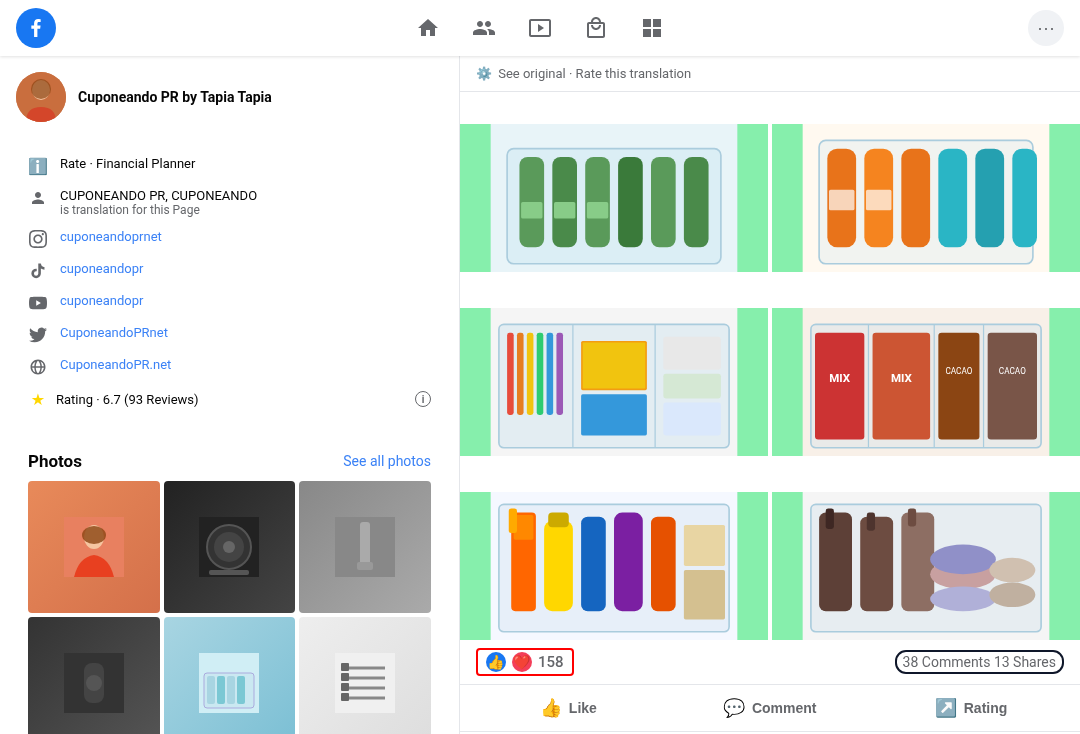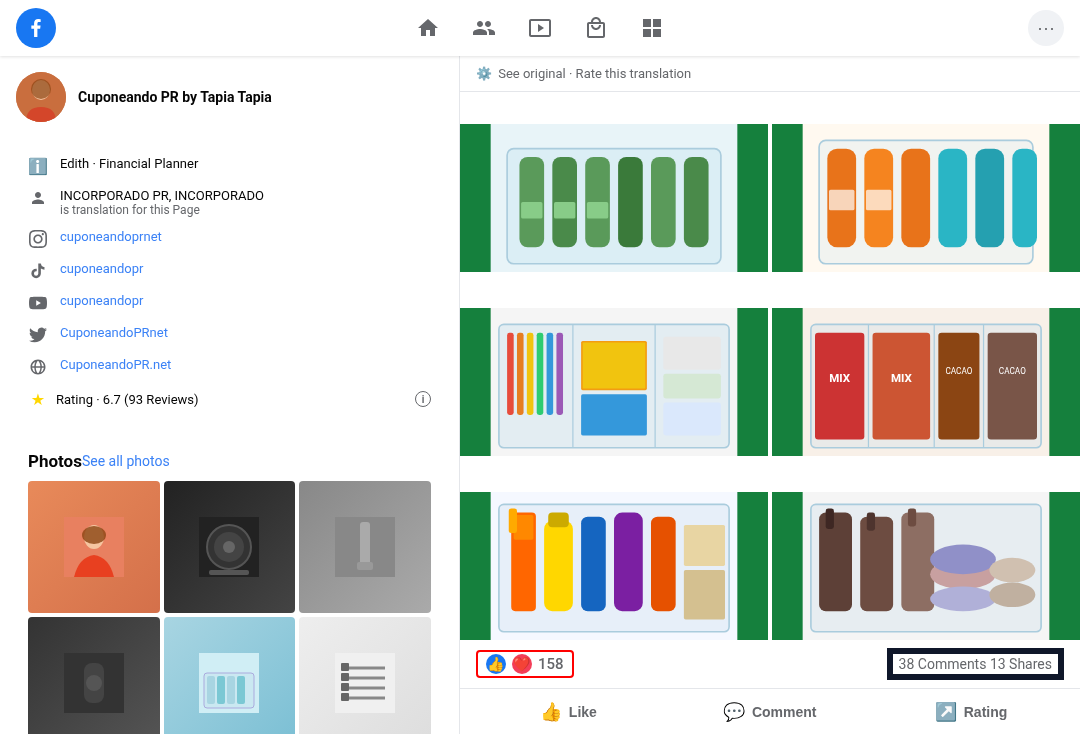--- a/index.html
+++ b/index.html
@@ -146,21 +146,21 @@
     }
 
     
     .photos-section {
       background: #fff;
       border-radius: 8px;
       padding: 12px;
     }
     .photos-header {
       display: flex;
-      justify-content: flex-start;
+      justify-content: space-between;
       align-items: center;
       margin-bottom: 10px;
     }
     .photos-title {
       font-size: 17px;
       font-weight: 700;
     }
     .photos-grid {
       display: grid;
       grid-template-columns: repeat(3, 1fr);
@@ -211,21 +211,21 @@
     
     .post-images {
       display: grid;
       grid-template-columns: 1fr 1fr;
       grid-template-rows: repeat(3, 180px);
       gap: 4px;
       padding: 0;
       background: #fff;
     }
     .post-image-cell {
-      background: #15803d;
+      background: #86efac;
       display: flex;
       align-items: flex-start;
       justify-content: center;
       overflow: hidden;
       margin-top: 32px;
     }
 
     
     .reaction-bar {
       display: flex;
@@ -251,22 +251,22 @@
       font-weight: 500;
     }
     .reactions-right {
       display: flex;
       align-items: center;
       gap: 4px;
       font-size: 14px;
       color: #65676b;
     }
     .highlighted-box {
-      border: 6px solid #0f172a;
-      border-radius: 0;
+      border: 2px solid #0f172a;
+      border-radius: 11px;
       padding: 2px 6px;
     }
     .reaction-left-box {
       border: 2px solid #ff0000;
       border-radius: 4px;
       padding: 2px 8px;
       display: flex;
       align-items: center;
       gap: 6px;
     }
@@ -413,30 +413,30 @@
         </div>
       </div>
       <div>
         <strong>Cuponeando PR by Tapia Tapia</strong>
       </div>
     </div>
 
     <div class="info-card">
       <div class="info-row">
         <div class="info-icon">ℹ️</div>
-        <div class="info-text">Edith · Financial Planner</div>
+        <div class="info-text">Rate · Financial Planner</div>
       </div>
       <div class="info-row">
         <div class="info-icon">
           <svg width="18" height="18" viewBox="0 0 24 24" fill="#65676b">
             <path d="M12 12c2.21 0 4-1.79 4-4s-1.79-4-4-4-4 1.79-4 4 1.79 4 4 4zm0 2c-2.67 0-8 1.34-8 4v2h16v-2c0-2.66-5.33-4-8-4z"></path>
           </svg>
         </div>
         <div class="info-text">
-          <span>INCORPORADO PR, INCORPORADO</span>
+          <span>CUPONEANDO PR, CUPONEANDO</span>
           <small>is translation for this Page</small>
         </div>
       </div>
       <div class="info-row">
         <div class="info-icon">
           <svg width="18" height="18" viewBox="0 0 24 24" fill="#65676b">
             <path d="M12 2.163c3.204 0 3.584.012 4.85.07 3.252.148 4.771 1.691 4.919 4.919.058 1.265.069 1.645.069 4.849 0 3.205-.012 3.584-.069 4.849-.149 3.225-1.664 4.771-4.919 4.919-1.266.058-1.644.07-4.85.07-3.204 0-3.584-.012-4.849-.07-3.26-.149-4.771-1.699-4.919-4.92-.058-1.265-.07-1.644-.07-4.849 0-3.204.013-3.583.07-4.849.149-3.227 1.664-4.771 4.919-4.919 1.266-.057 1.645-.069 4.849-.069zm0-2.163c-3.259 0-3.667.014-4.947.072-4.358.2-6.78 2.618-6.98 6.98-.059 1.281-.073 1.689-.073 4.948 0 3.259.014 3.668.072 4.948.2 4.358 2.618 6.78 6.98 6.98 1.281.058 1.689.072 4.948.072 3.259 0 3.668-.014 4.948-.072 4.354-.2 6.782-2.618 6.979-6.98.059-1.28.073-1.689.073-4.948 0-3.259-.014-3.667-.072-4.947-.196-4.354-2.617-6.78-6.979-6.98-1.281-.059-1.69-.073-4.949-.073zm0 5.838c-3.403 0-6.162 2.759-6.162 6.162s2.759 6.163 6.162 6.163 6.162-2.759 6.162-6.163c0-3.403-2.759-6.162-6.162-6.162zm0 10.162c-2.209 0-4-1.79-4-4 0-2.209 1.791-4 4-4s4 1.791 4 4c0 2.21-1.791 4-4 4zm6.406-11.845c-.796 0-1.441.645-1.441 1.44s.645 1.44 1.441 1.44c.795 0 1.439-.645 1.439-1.44s-.644-1.44-1.439-1.44z"></path>
           </svg>
         </div>
         <div class="info-text">

